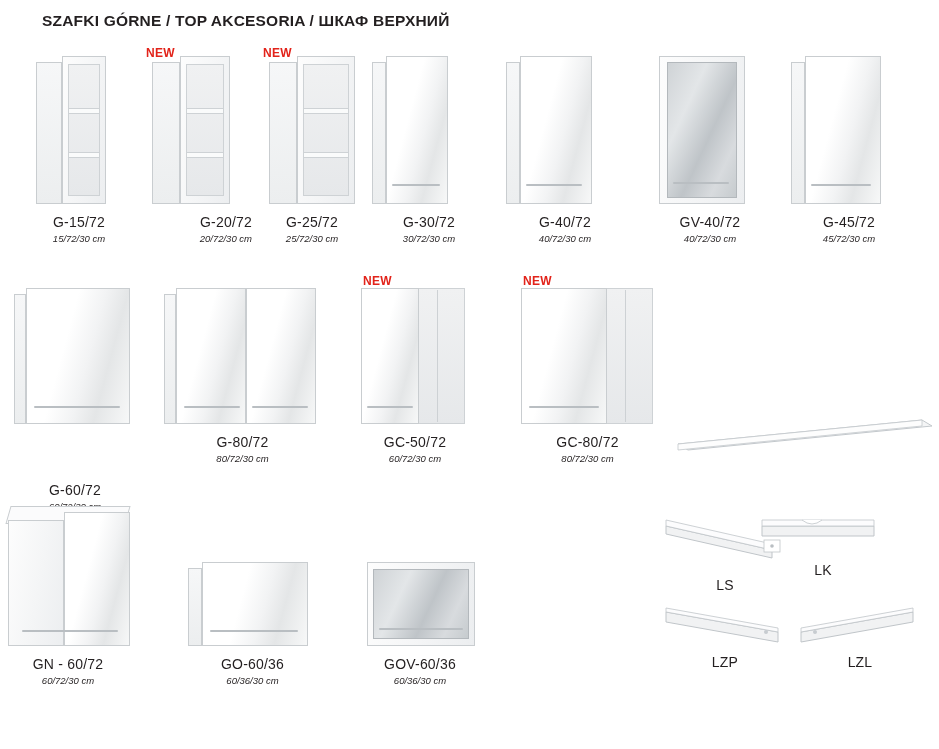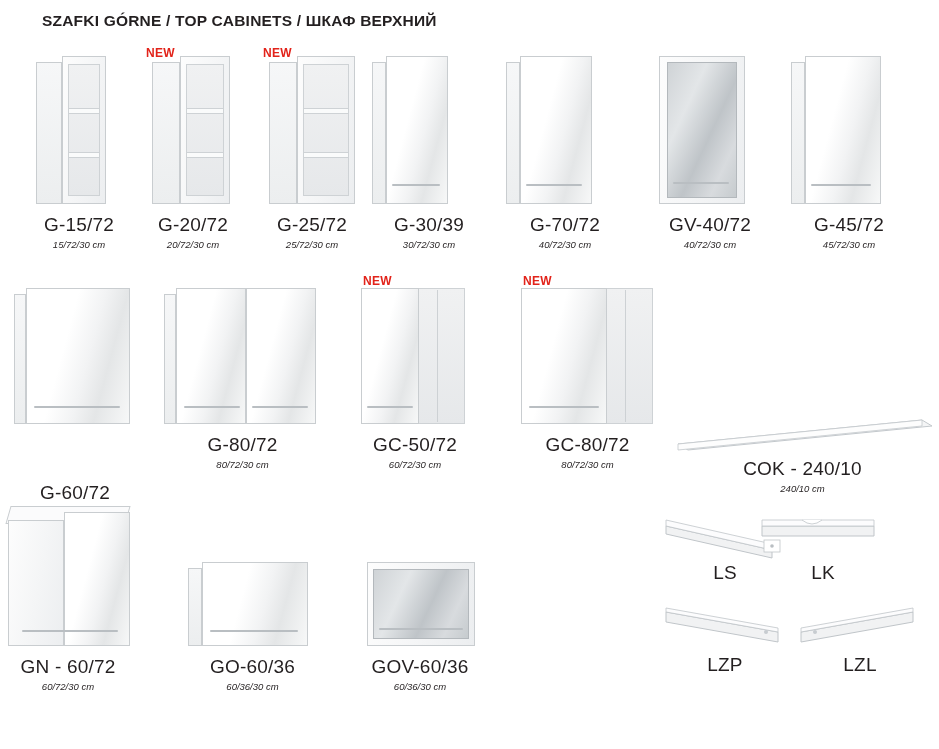--- a/index.html
+++ b/index.html
@@ -45,21 +45,21 @@
     position: relative;
     width: 100%;
   }
   .caption {
     position: absolute;
     left: 0;
     width: 100%;
     text-align: center;
   }
   .code {
-    font-size: 19px;
+    font-size: 14px;
     font-weight: normal;
     letter-spacing: 0.2px;
     white-space: nowrap;
   }
   .dims {
     font-size: 9.5px;
     font-style: italic;
     margin-top: 3px;
     white-space: nowrap;
   }
@@ -126,21 +126,21 @@
   .acc-caption {
     position: absolute;
     left: 0;
     width: 100%;
     text-align: center;
   }
 </style>
 </head>
 <body>
 
-<div class="page-title">SZAFKI GÓRNE / TOP CABINETS / ШКАФ ВЕРХНИЙ</div>
+<div class="page-title">SZAFKI GÓRNE / TOP AKCESORIA / ШКАФ ВЕРХНИЙ</div>
 
 <div class="acc-title">
 </div>
 
 <div class="item" style="left:24px; top:56px; width:110px;">
   <div class="art" style="height:152px;">
     <div class="side" style="left:12px; top:6px; width:26px; height:142px;"></div>
     <div class="face flat" style="left:38px; top:0px; width:44px; height:148px;"></div>
     <div class="cavity" style="left:44px; top:8px; width:32px; height:132px;"></div>
     <div class="shelf" style="left:44px; top:52px; width:32px; height:6px;"></div>
@@ -154,21 +154,21 @@
 
 <div class="item" style="left:134px; top:56px; width:118px;">
   <div class="new-badge" style="left:12px; top:-10px;">NEW</div>
   <div class="art" style="height:152px;">
     <div class="side" style="left:18px; top:6px; width:28px; height:142px;"></div>
     <div class="face flat" style="left:46px; top:0px; width:50px; height:148px;"></div>
     <div class="cavity" style="left:52px; top:8px; width:38px; height:132px;"></div>
     <div class="shelf" style="left:52px; top:52px; width:38px; height:6px;"></div>
     <div class="shelf" style="left:52px; top:96px; width:38px; height:6px;"></div>
   </div>
-  <div class="caption" style="top:158px;">
+  <div class="caption" style="top:158px;text-align:right;">
     <div class="code">G-20/72</div>
     <div class="dims">20/72/30 cm</div>
   </div>
 </div>
 
 <div class="item" style="left:249px; top:56px; width:126px;">
   <div class="new-badge" style="left:14px; top:-10px;">NEW</div>
   <div class="art" style="height:152px;">
     <div class="side" style="left:20px; top:6px; width:28px; height:142px;"></div>
     <div class="face flat" style="left:48px; top:0px; width:58px; height:148px;"></div>
@@ -182,33 +182,33 @@
   </div>
 </div>
 
 <div class="item" style="left:366px; top:56px; width:126px;">
   <div class="art" style="height:152px;">
     <div class="side" style="left:6px; top:6px; width:14px; height:142px;"></div>
     <div class="face" style="left:20px; top:0px; width:62px; height:148px;"></div>
     <div class="handle" style="left:26px; top:128px; width:48px;"></div>
   </div>
   <div class="caption" style="top:158px;">
-    <div class="code">G-30/39</div>
+    <div class="code">G-30/72</div>
     <div class="dims">30/72/30 cm</div>
   </div>
 </div>
 
 <div class="item" style="left:500px; top:56px; width:130px;">
   <div class="art" style="height:152px;">
     <div class="side" style="left:6px; top:6px; width:14px; height:142px;"></div>
     <div class="face" style="left:20px; top:0px; width:72px; height:148px;"></div>
     <div class="handle" style="left:26px; top:128px; width:56px;"></div>
   </div>
   <div class="caption" style="top:158px;">
-    <div class="code">G-70/72</div>
+    <div class="code">G-40/72</div>
     <div class="dims">40/72/30 cm</div>
   </div>
 </div>
 
 <div class="item" style="left:645px; top:56px; width:130px;">
   <div class="art" style="height:152px;">
     <div class="face flat" style="left:14px; top:0px; width:86px; height:148px;"></div>
     <div class="face glass" style="left:22px; top:6px; width:70px; height:136px;"></div>
     <div class="handle" style="left:28px; top:126px; width:56px;"></div>
   </div>
@@ -321,36 +321,32 @@
   </div>
 </div>
 
 <div class="acc-item" style="left:670px; top:410px; width:265px;">
   <div class="art" style="height:42px; position:relative;">
     <svg width="265" height="42" viewBox="0 0 265 42">
       <polygon points="8,34 252,10 262,16 18,40" fill="#f4f5f6" stroke="#c3c8cc" stroke-width="1"></polygon>
       <polygon points="8,34 252,10 252,16 8,40" fill="#fdfdfd" stroke="#c3c8cc" stroke-width="0.8"></polygon>
     </svg>
   </div>
-  <div class="acc-caption" style="top:48px;">
-    <div class="code">COK - 240/10</div>
-    <div class="dims">240/10 cm</div>
-  </div>
 </div>
 
 <div class="acc-item" style="left:660px; top:510px; width:130px;">
   <div class="art" style="height:50px; position:relative;">
     <svg width="130" height="50" viewBox="0 0 130 50">
       <polygon points="6,16 112,40 112,48 6,24" fill="#f1f2f3" stroke="#c0c5c9" stroke-width="1"></polygon>
       <polygon points="6,10 112,34 112,40 6,16" fill="#fcfcfd" stroke="#c0c5c9" stroke-width="0.8"></polygon>
       <rect x="104" y="30" width="16" height="12" fill="#ffffff" stroke="#c0c5c9" stroke-width="0.8"></rect>
       <circle cx="112" cy="36" r="1.8" fill="#b9bec2"></circle>
     </svg>
   </div>
-  <div class="acc-caption" style="top:52px;">
+  <div class="acc-caption" style="top:67px;">
     <div class="code">LS</div>
   </div>
 </div>
 
 <div class="acc-item" style="left:758px; top:510px; width:130px;">
   <div class="art" style="height:50px; position:relative;">
     <svg width="130" height="50" viewBox="0 0 130 50">
       <polygon points="4,16 116,16 116,26 4,26" fill="#f1f2f3" stroke="#c0c5c9" stroke-width="1"></polygon>
       <polygon points="4,10 116,10 116,16 4,16" fill="#fcfcfd" stroke="#c0c5c9" stroke-width="0.8"></polygon>
       <path d="M 44 10 q 10 8 20 0" fill="#ffffff" stroke="#c0c5c9" stroke-width="0.8"></path>

